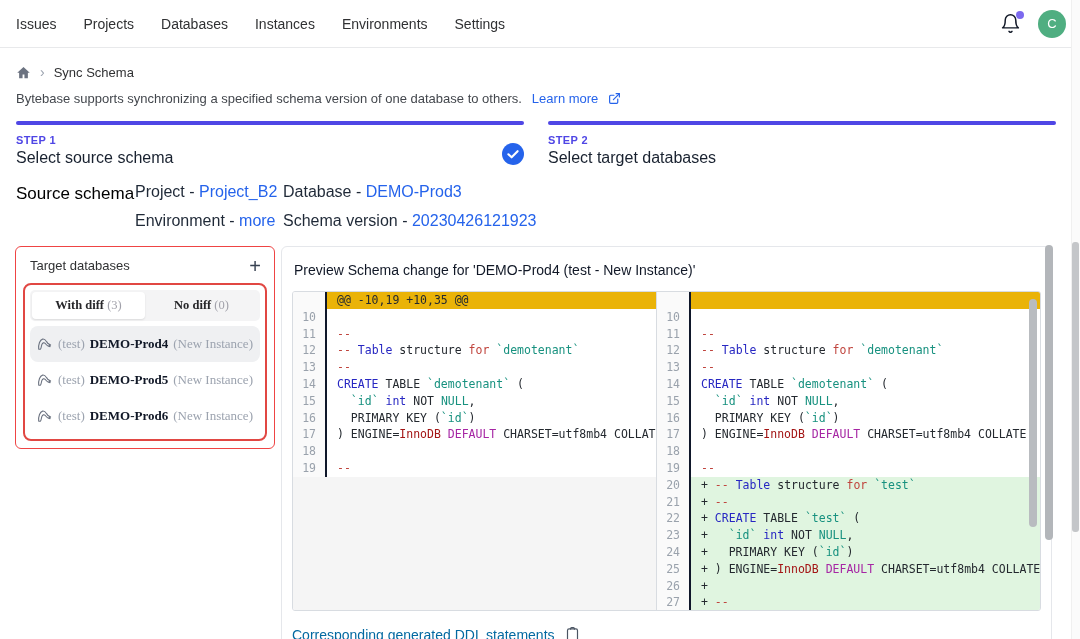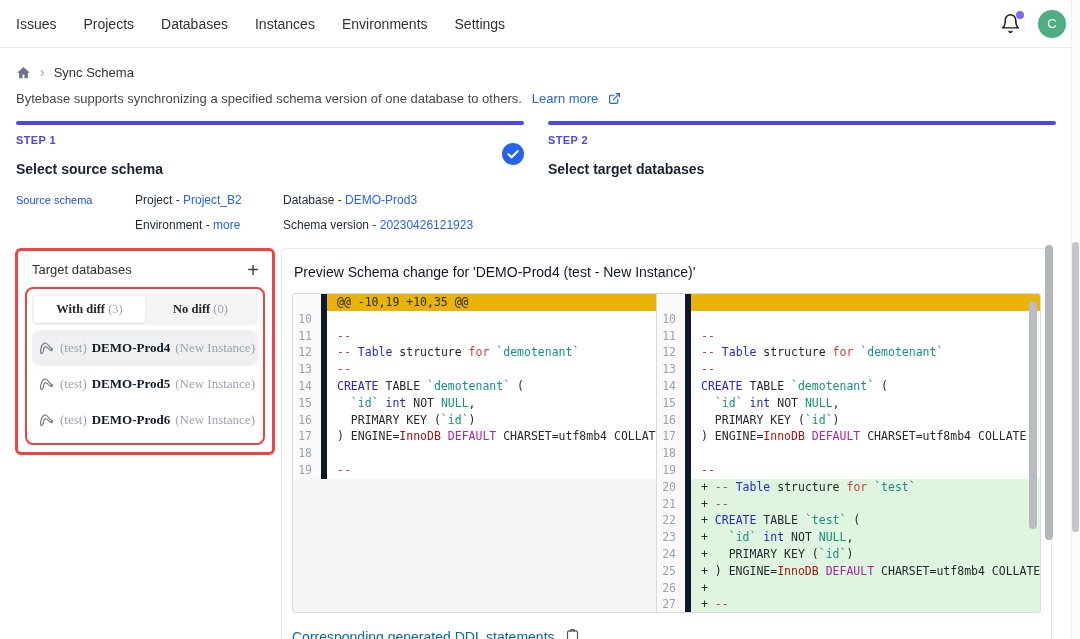--- a/index.html
+++ b/index.html
@@ -24,29 +24,29 @@
   .content { padding:0 24px 0 16px; }
   .breadcrumb { margin-top:16px; display:flex; align-items:center; gap:9px; font-size:13px; color:#303133; }
   .crumb-sep { color:#9ca3af; font-size:14px; }
   .intro { margin-top:11px; font-size:13px; color:#43474d; display:flex; align-items:center; gap:10px; flex-wrap:wrap; }
   .link { color:#2563eb; cursor:pointer; text-decoration:none; }
   
   .steps { display:grid; grid-template-columns:1fr 1fr; column-gap:24px; margin-top:15px; }
   .step { position:relative; }
   .step-bar { height:4px; border-radius:2px; background:#4f46e5; }
   .step-label { margin-top:9px; font-size:11px; font-weight:bold; letter-spacing:.4px; color:#4f46e5; }
-  .step-title { margin-top:15px; font-size:14px; font-weight:bold; color:#18212f; }
+  .step-title { margin-top:3px; font-size:16px; font-weight:normal; color:#18212f; }
   .step-check { position:absolute; right:0; top:22px; width:22px; height:22px; cursor:default; }
   
   .source { display:flex; margin-top:16px; }
-  .source-label { width:119px; flex:none; font-size:11px; color:#1d4ed8; padding-top:1px; }
-  .source-grid { display:grid; grid-template-columns:148px auto; row-gap:11px; font-size:12px; }
+  .source-label { width:119px; flex:none; font-size:17px; color:#000000; padding-top:1px; }
+  .source-grid { display:grid; grid-template-columns:148px auto; row-gap:11px; font-size:16px; }
   
   .main-row { display:flex; align-items:flex-start; gap:6px; margin:16px 40px 0 15px; }
-  .left-card { width:260px; flex:none; border:3px solid #ef4444; border-radius:6px; padding:10px 7px 7px; background:#fff; }
+  .left-card { width:260px; flex:none; border:1px solid #ef4444; border-radius:6px; padding:10px 7px 7px; background:#fff; }
   .left-card-header { display:flex; align-items:center; justify-content:space-between; padding:1px 6px 10px 7px; }
   .left-card-title { font-size:13px; color:#303133; }
   .plus-btn { font-size:20px; font-weight:300; color:#374151; line-height:14px; cursor:pointer; }
   .red-box { border:2px solid #e14743; border-radius:8px; padding:5px;font-family:Liberation Serif, serif; }
   .tabs { display:flex; background:#f4f4f5; border-radius:5px; padding:2px; }
   .tab { flex:1; text-align:center; padding:6px 0; font-size:12.5px; font-weight:bold; color:#27272a; border-radius:4px; cursor:pointer; }
   .tab.active { background:#fff; box-shadow:0 1px 2px rgba(0,0,0,.1); }
   .tab .count { color:#a1a1aa; font-weight:normal; }
   .db-list { margin-top:5px; }
   .db-row { display:flex; align-items:center; gap:5px; height:36px; padding:0 7px; border-radius:8px;
@@ -57,21 +57,21 @@
   
   .right-card { flex:1; border:1px solid #e5e7eb; border-radius:6px; padding:10px; background:#fff; height:560px; }
   .preview-title { font-size:14px; color:#111827; margin:5px 2px 13px; }
   .diff { height:320px; border:1px solid #d8dce1; border-radius:3px; display:flex; overflow:hidden; position:relative;
     font-family:"DejaVu Sans Mono", monospace; font-size:11.5px; line-height:16.8px; }
   .pane { display:flex; flex-direction:column; overflow:hidden; }
   .pane.left { width:364px; flex:none; border-right:1px solid #d8dce1; }
   .pane.right { flex:1; }
   .drow { display:flex; flex:none; height:16.8px; white-space:pre; }
   .gut { width:34px; flex:none; text-align:right; padding-right:9px; color:#9aa2ac; background:#fafafa;
-    border-right:6px solid #0f172a; }
+    border-right:2px solid #0f172a; }
   .codecell { flex:1; padding-left:10px; overflow:hidden; color:#24292f; }
   .drow.hunk .codecell { color:#8c959f; background:#eab308; }
   .drow.add .codecell { background:#e0f5e0; }
   .pane-filler { flex:1; background:#f5f5f5; }
   .c-p{color:#24292f} .c-r{color:#c0453e} .c-b{color:#2727c2} .c-t{color:#17917f} .c-m{color:#a626a4} .c-d{color:#a31515}
   .pane-scroll { position:absolute; right:3px; top:7px; width:8px; height:228px; border-radius:4px; background:#b9bcc0; }
   .ddl-row { display:flex; align-items:center; gap:10px; margin-top:15px; font-size:14px; color:#0369a1; }
   .clip-btn { cursor:pointer; display:flex; }
   
   .content-scrollbar { position:absolute; top:245px; right:27px; width:8px; height:295px; border-radius:4px; background:#b3b6ba; }

